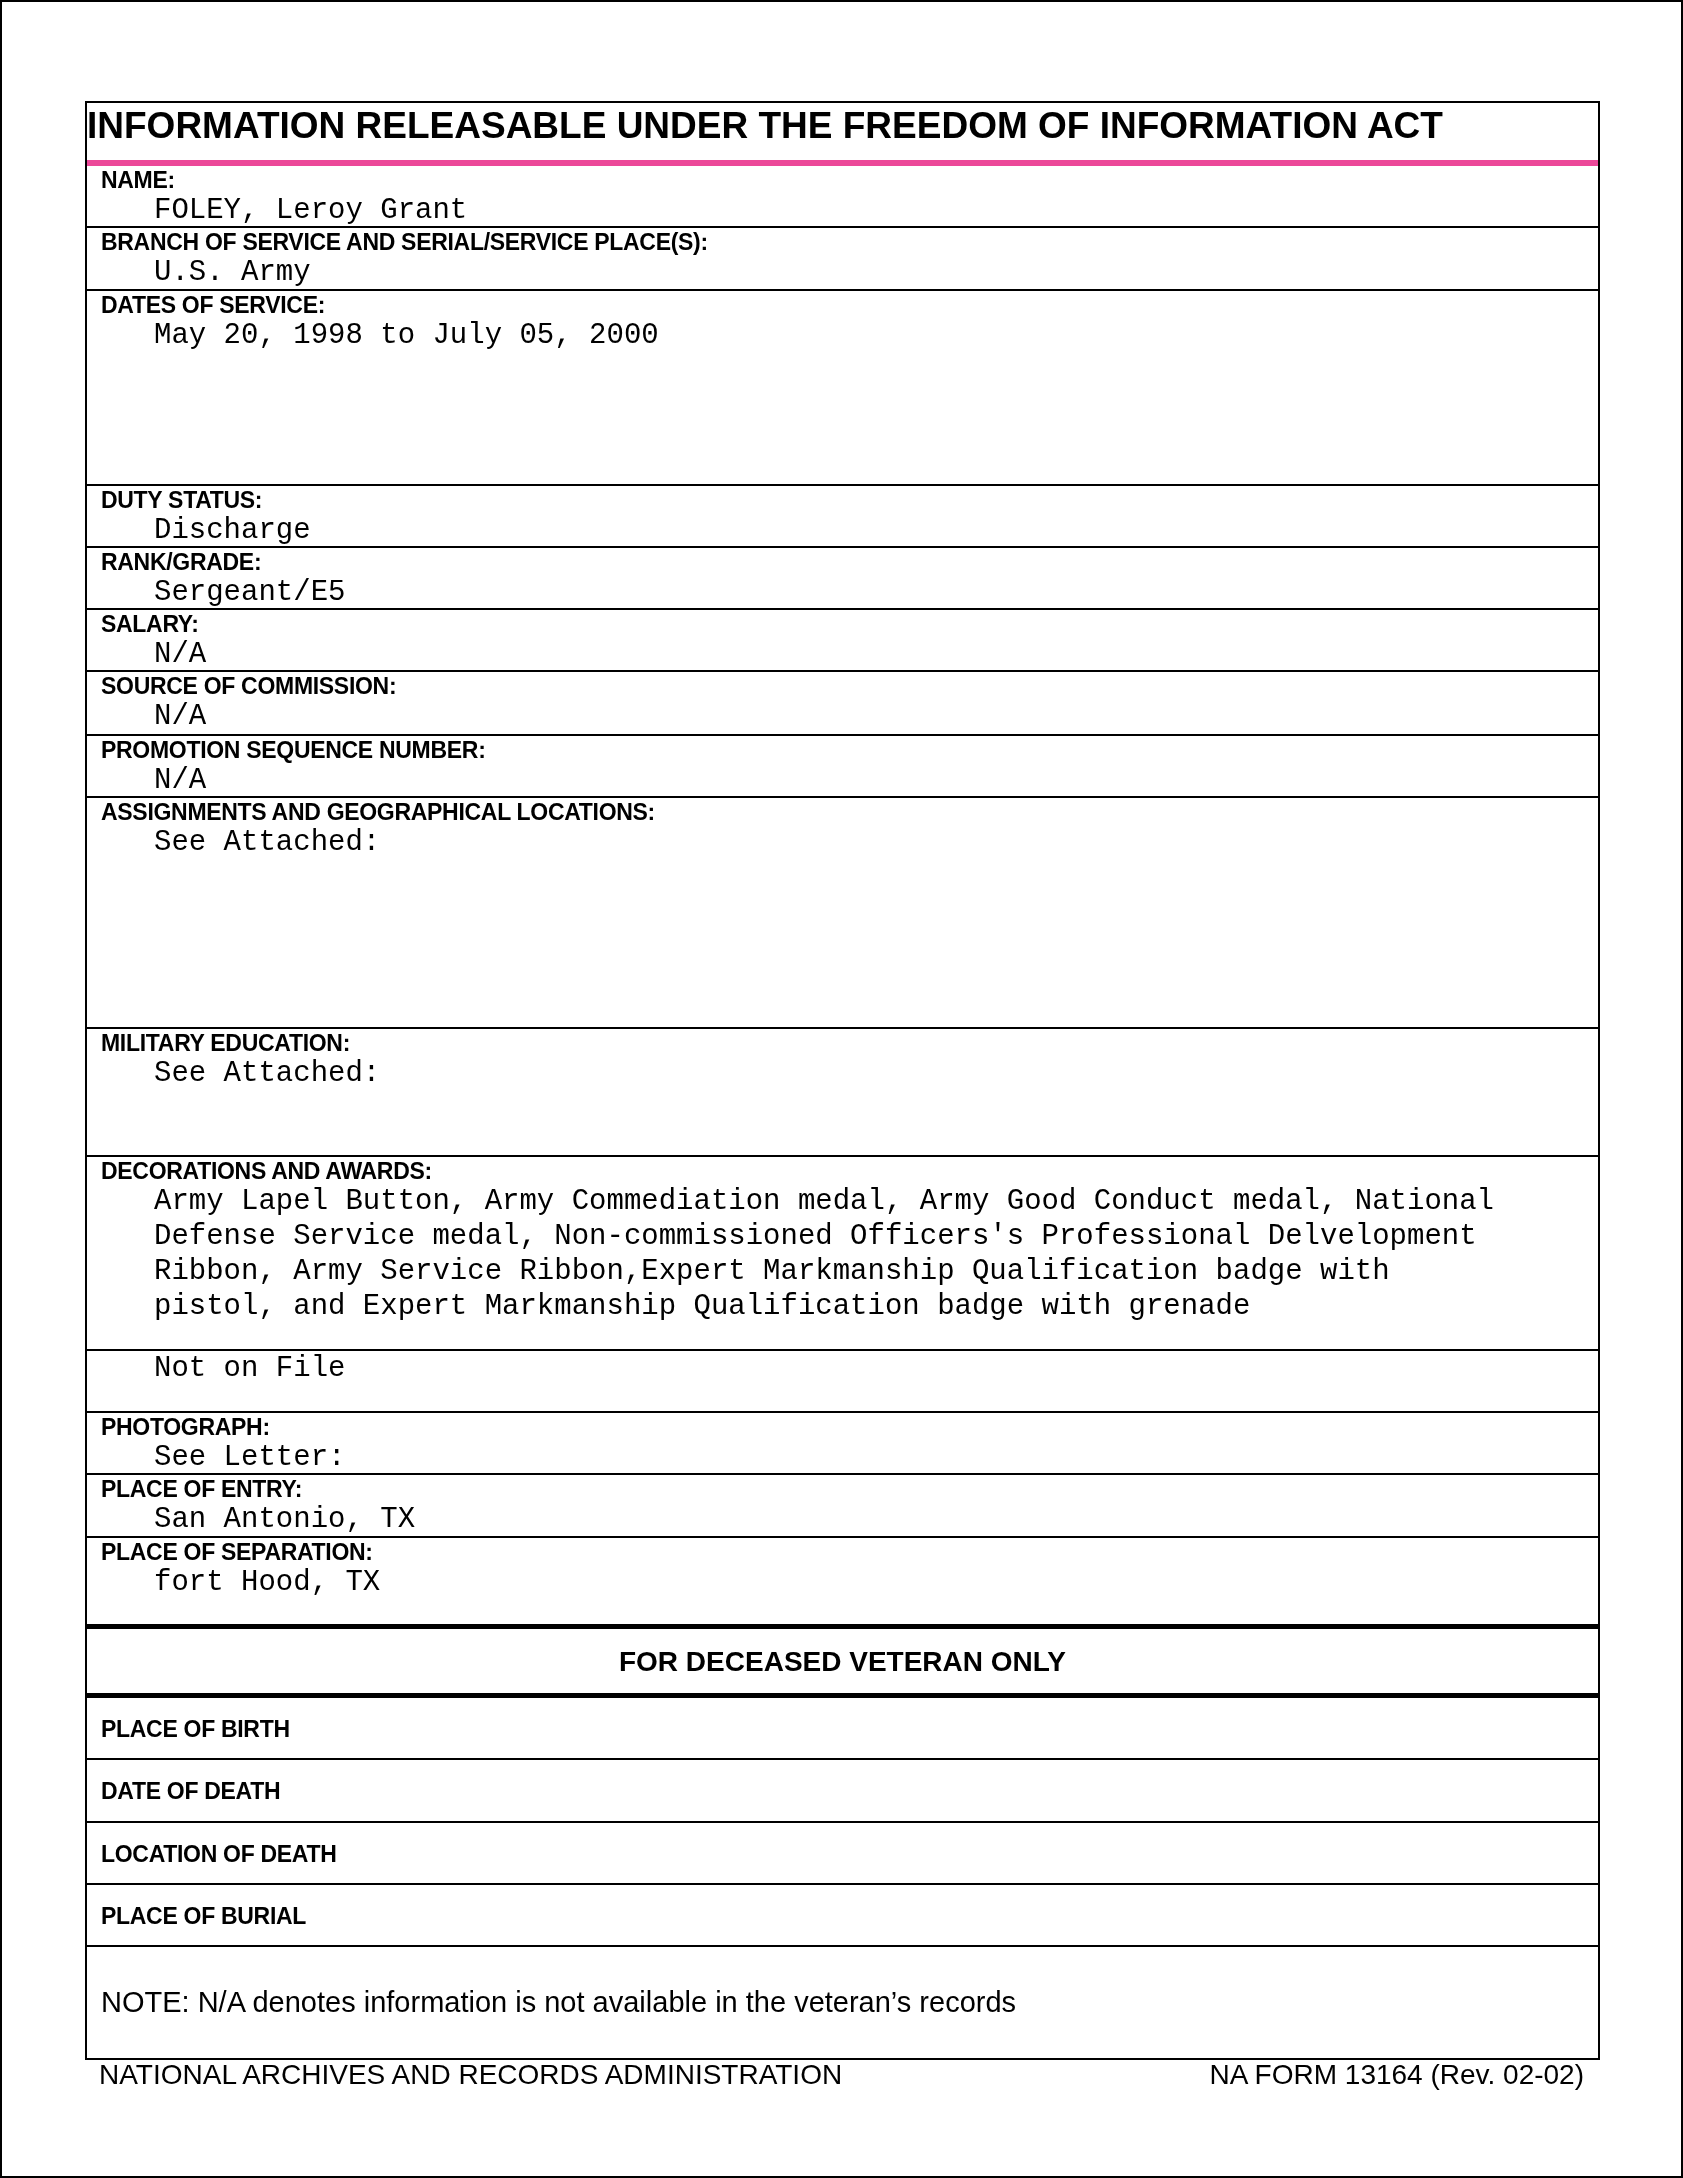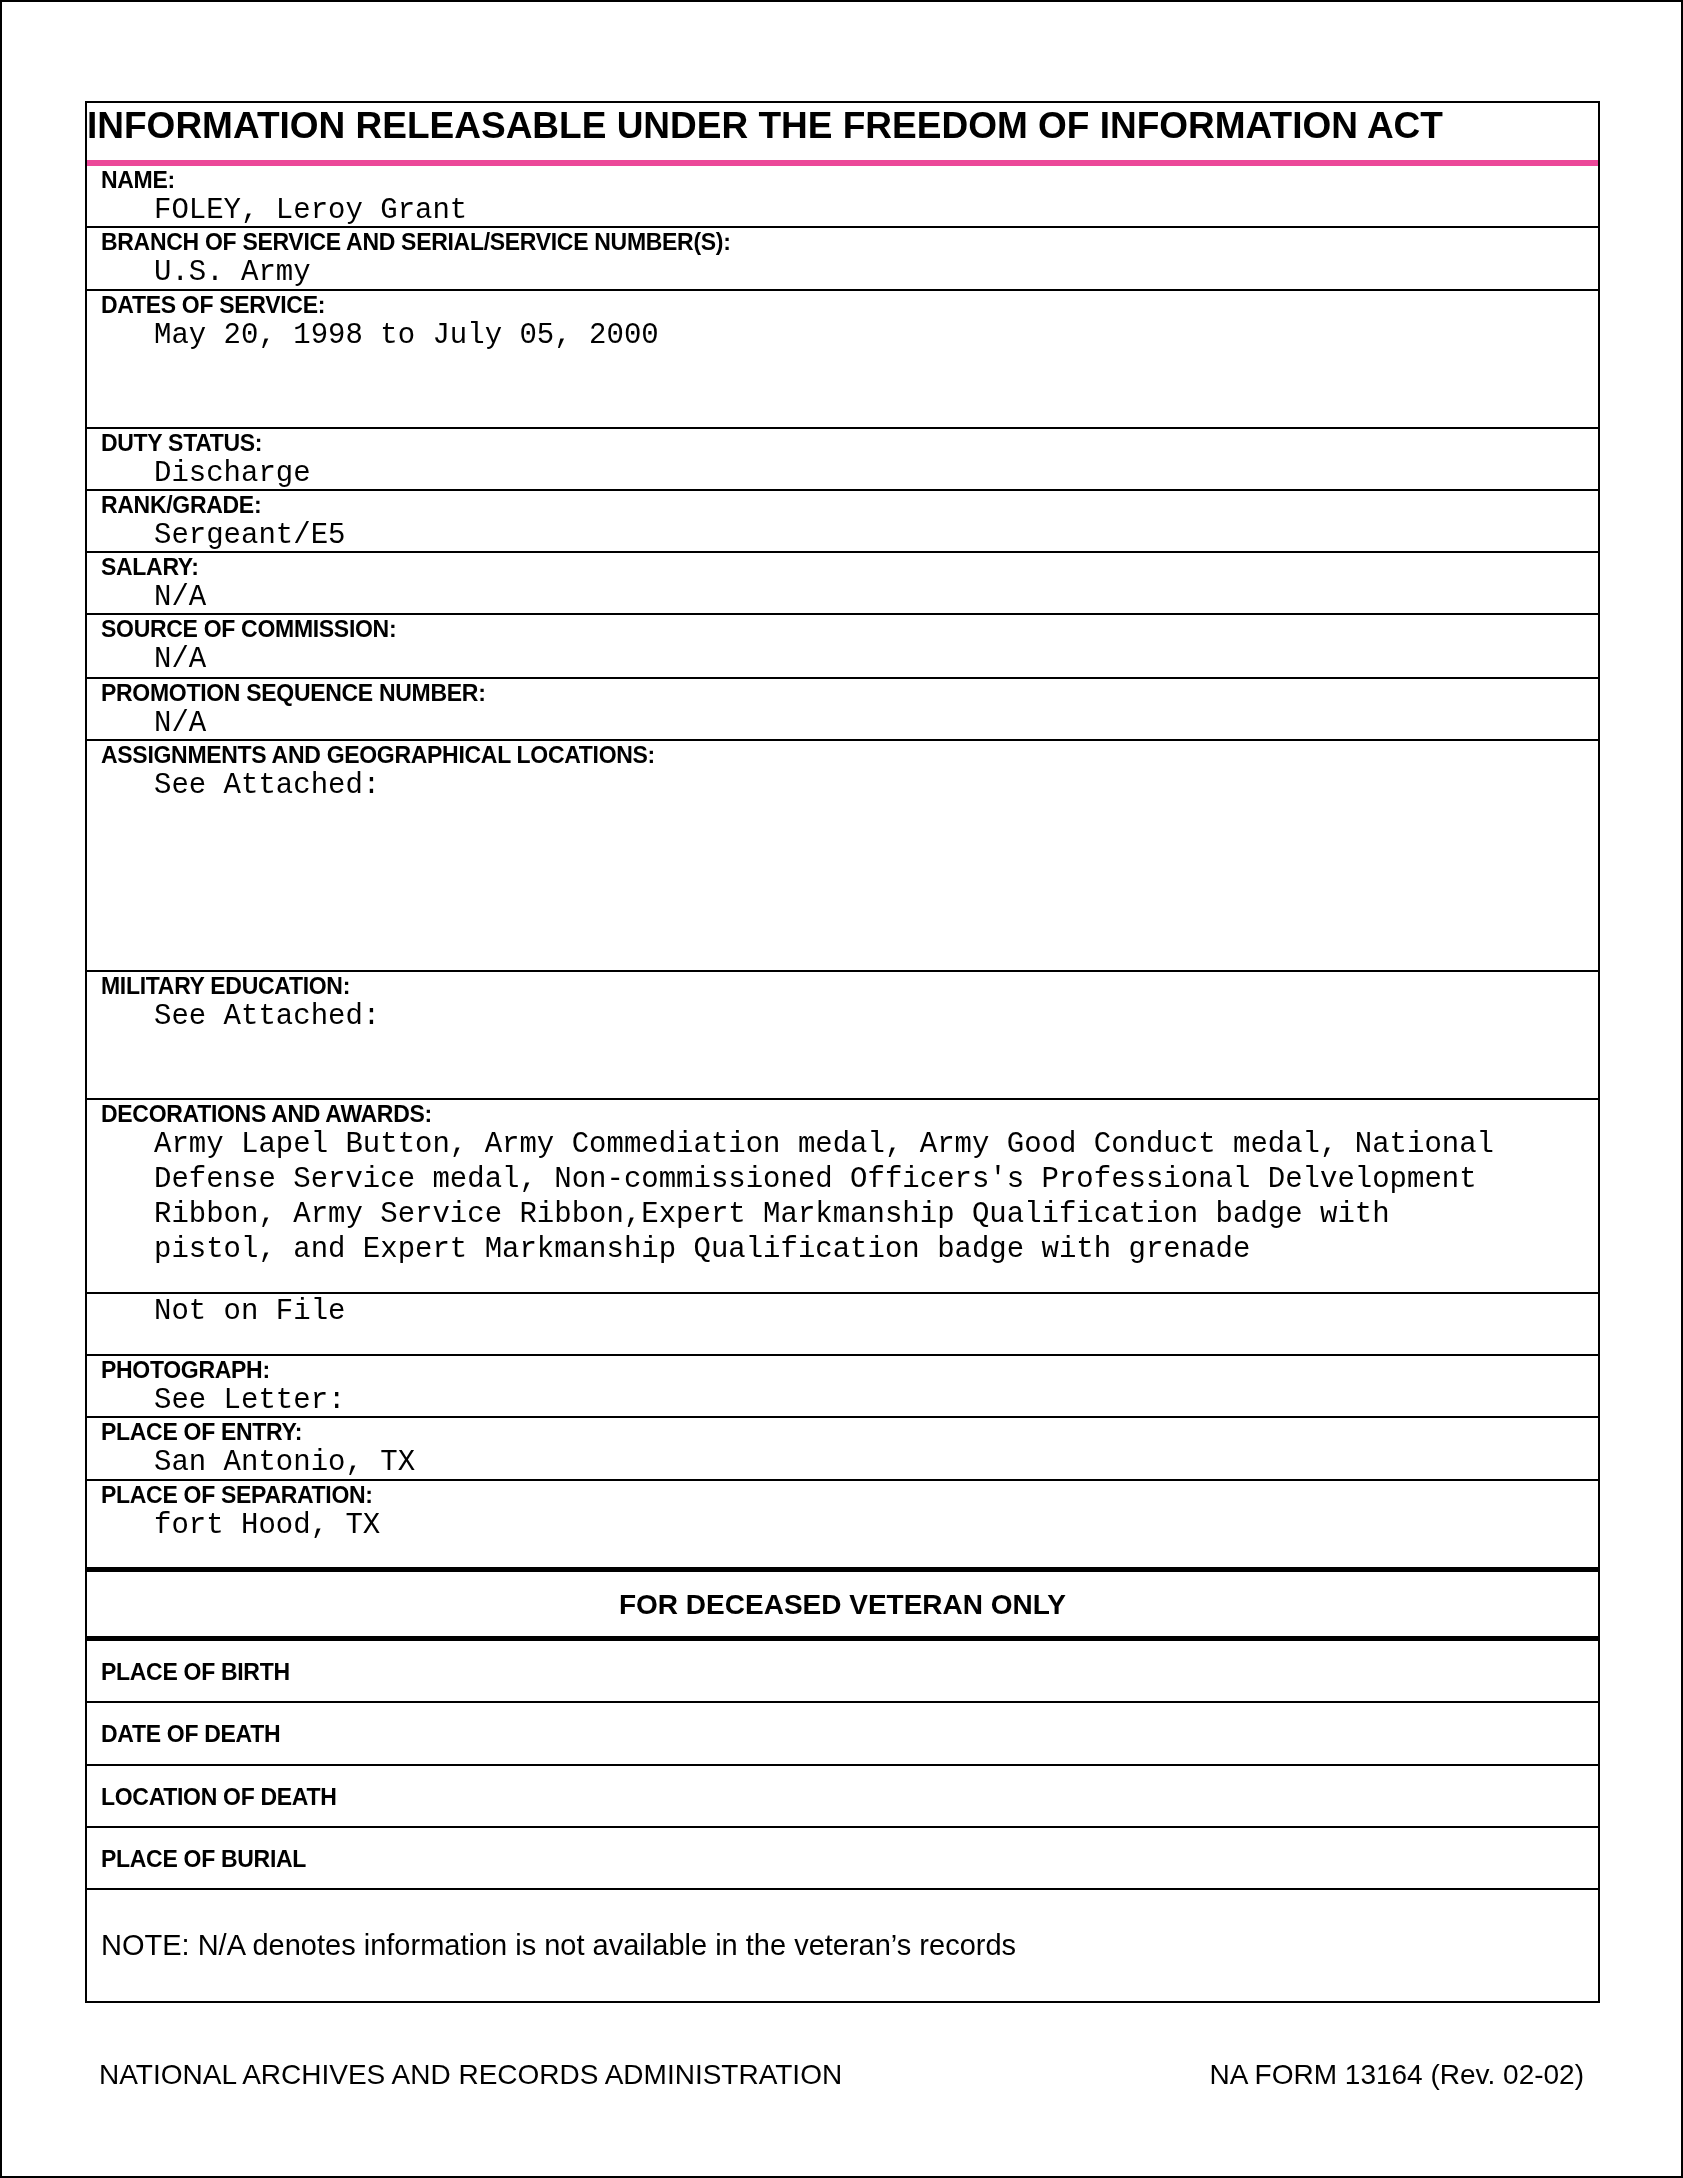--- a/index.html
+++ b/index.html
@@ -64,24 +64,24 @@
 <div class="page-border"></div>
 
 <div class="form">
   <div class="form-title">INFORMATION RELEASABLE UNDER THE FREEDOM OF INFORMATION ACT</div>
 
   <div class="row" style="height:62px">
     <div class="label">NAME:</div>
     <div class="value">FOLEY, Leroy Grant</div>
   </div>
   <div class="row" style="height:63px">
-    <div class="label">BRANCH OF SERVICE AND SERIAL/SERVICE NUMBER(S):</div>
+    <div class="label">BRANCH OF SERVICE AND SERIAL/SERVICE PLACE(S):</div>
     <div class="value">U.S. Army</div>
   </div>
-  <div class="row" style="height:138px">
+  <div class="row" style="height:195px">
     <div class="label">DATES OF SERVICE:</div>
     <div class="value">May 20, 1998 to July 05, 2000</div>
   </div>
   <div class="row" style="height:62px">
     <div class="label">DUTY STATUS:</div>
     <div class="value">Discharge</div>
   </div>
   <div class="row" style="height:62px">
     <div class="label">RANK/GRADE:</div>
     <div class="value">Sergeant/E5</div>

